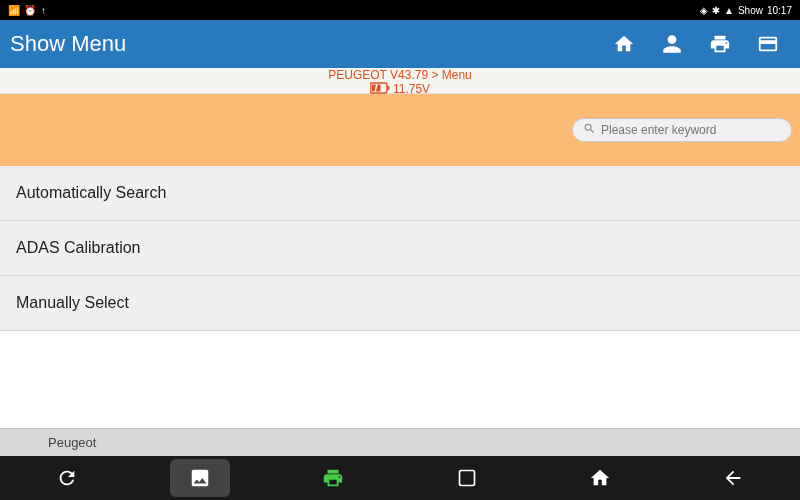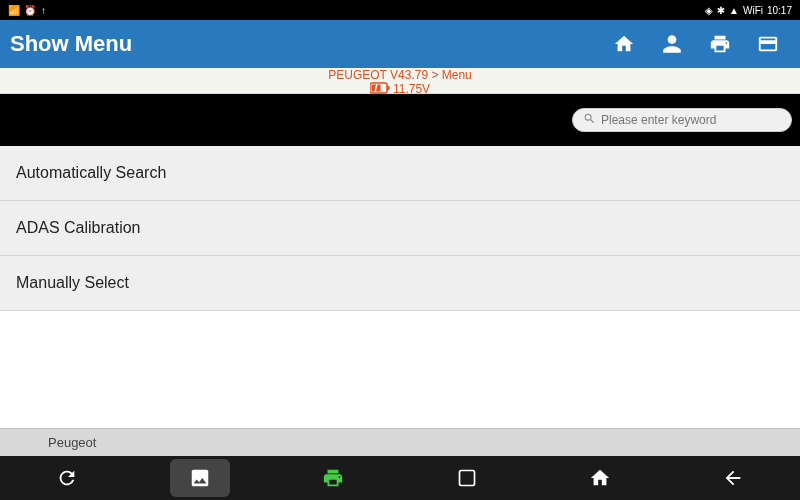--- a/index.html
+++ b/index.html
@@ -36,21 +36,21 @@
       height: 48px;
       background: #2979be;
       display: flex;
       align-items: center;
       justify-content: space-between;
       padding: 0 10px;
     }
     .header-title {
       color: #fff;
       font-size: 22px;
-      font-weight: bold;
+      font-weight: normal;
     }
     .header-icons {
       display: flex;
       gap: 4px;
     }
     .header-icon-btn {
       width: 44px;
       height: 38px;
       display: flex;
       align-items: center;
@@ -81,22 +81,22 @@
       display: flex;
       align-items: flex-start;
       gap: 3px;
       color: #e05020;
       font-size: 12px;
     }
 
     
     .search-bar {
       width: 100%;
-      padding: 14px 8px;
-      background: #000000;
+      padding: 24px 8px;
+      background: #fdba74;
       display: flex;
       align-items: flex-start;
       justify-content: flex-end;
     }
     .search-input-wrapper {
       display: flex;
       align-items: center;
       background: #f0f0f0;
       border: 1px solid #ccc;
       border-radius: 16px;
@@ -189,21 +189,21 @@
 <div class="status-bar">
   <div class="status-bar-left">
     <span>📶</span>
     <span>⏰</span>
     <span>↑</span>
   </div>
   <div class="status-bar-right">
     <span>◈</span>
     <span>✱</span>
     <span>▲</span>
-    <span>WiFi</span>
+    <span>Show</span>
     <span>10:17</span>
   </div>
 </div>
 
 <div class="header">
   <span class="header-title">Show Menu</span>
   <div class="header-icons">
     <div class="header-icon-btn" title="Home">
       <svg width="22" height="22" viewBox="0 0 24 24" fill="white">
           <path d="M10 20v-6h4v6h5v-8h3L12 3 2 12h3v8z"></path>

